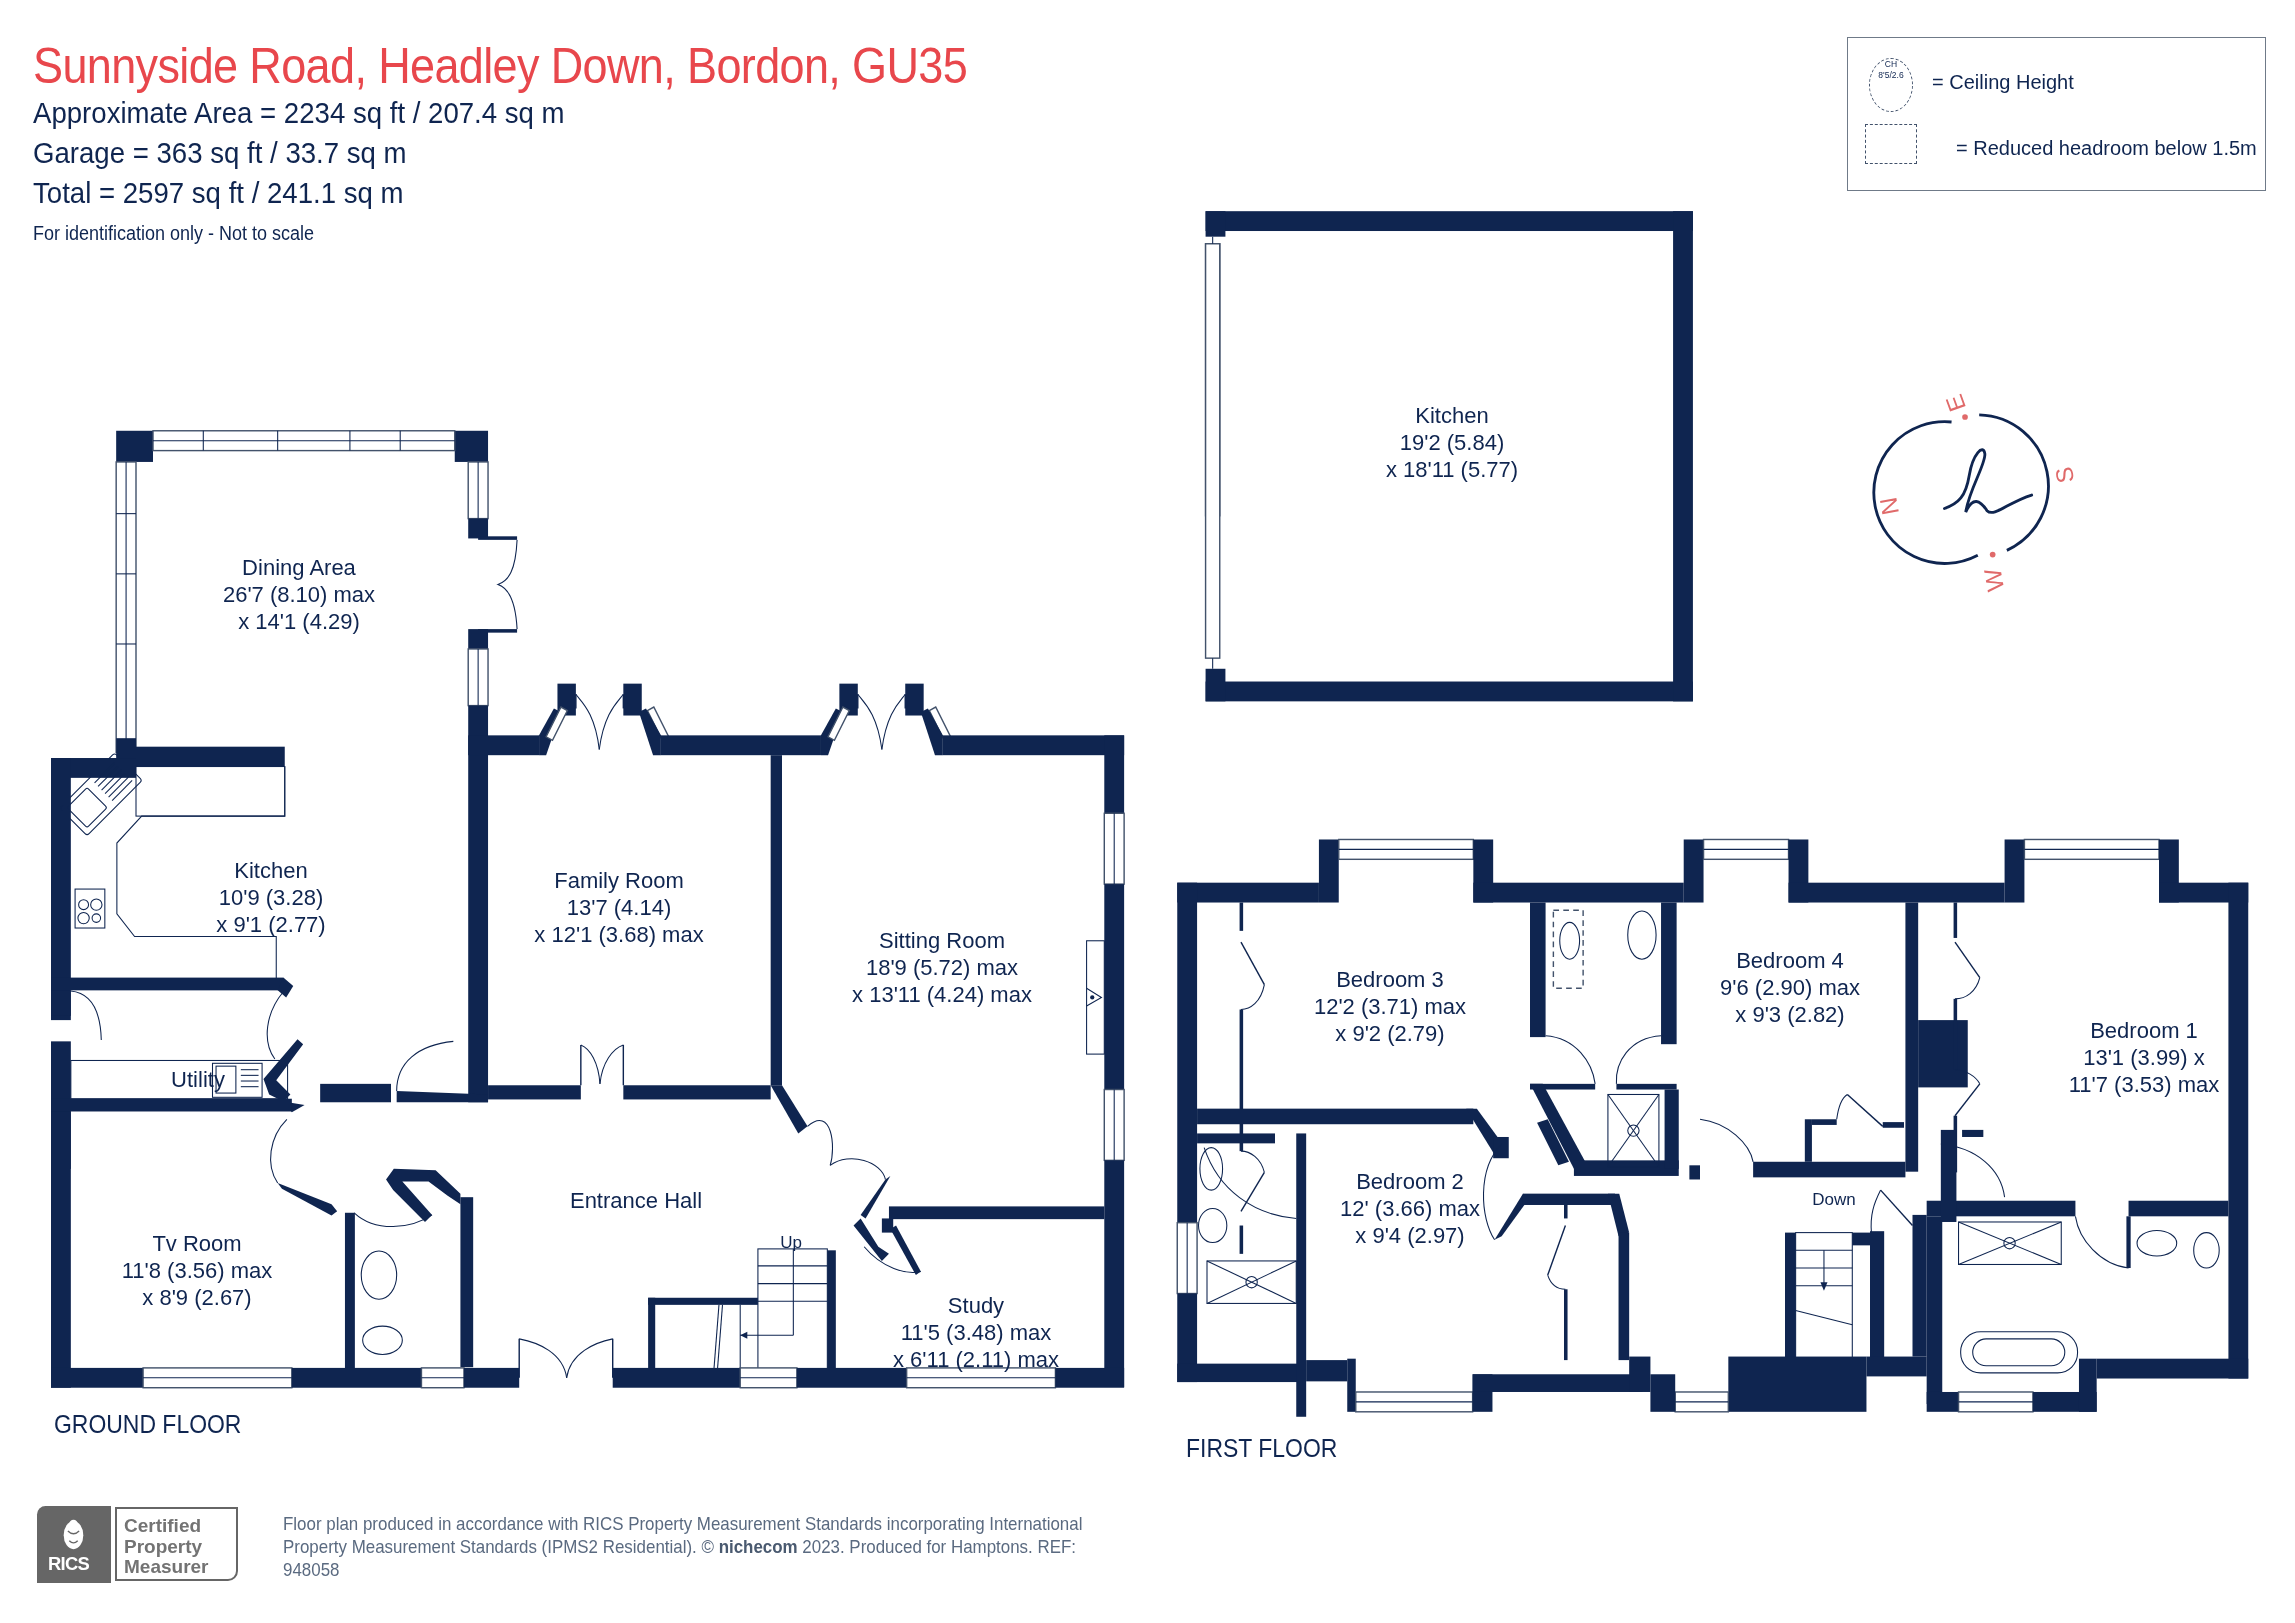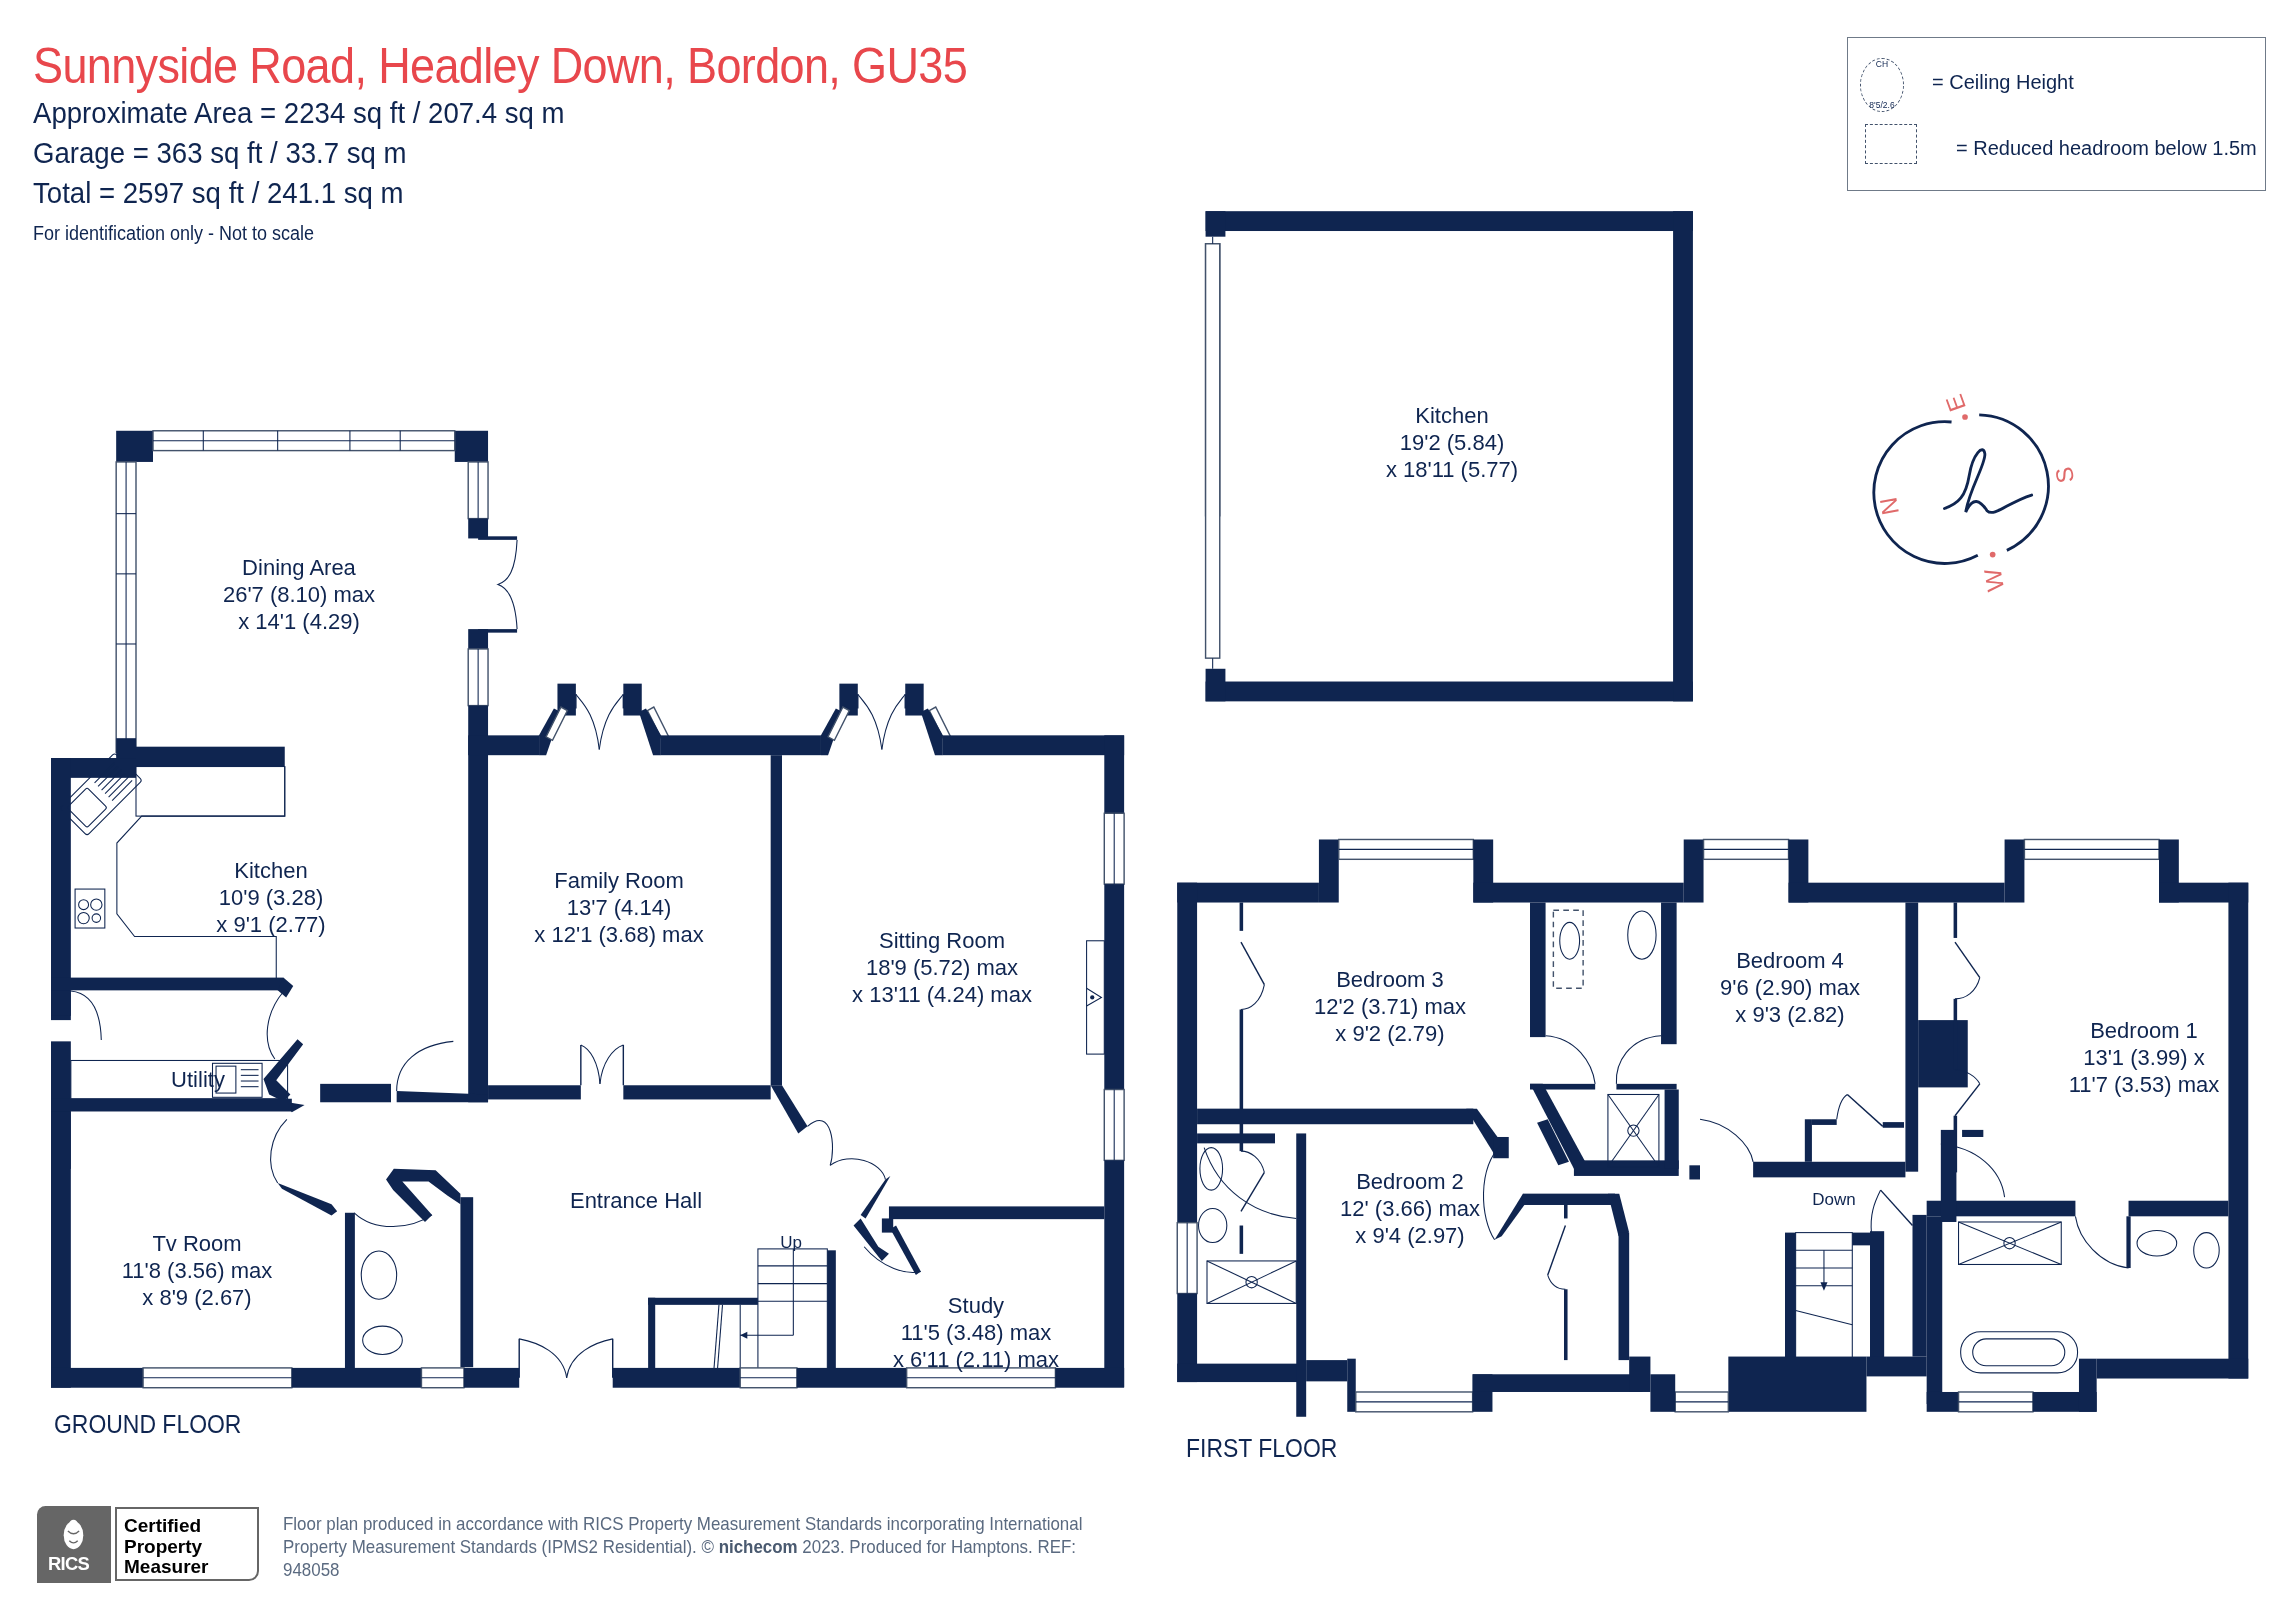--- a/index.html
+++ b/index.html
@@ -3,38 +3,38 @@
 <meta charset="utf-8">
 <style>
   html, body { margin: 0; padding: 0; background: #ffffff; }
   body { width: 2295px; height: 1623px; position: relative; overflow: hidden;
          font-family: "Liberation Sans", "DejaVu Sans", sans-serif; color: #0f2550; }
   .abs { position: absolute; }
   .title { left: 33px; top: 37px; font-size: 50px; color: #e8474c; letter-spacing: -0.7px; white-space: nowrap; transform: scaleX(0.9); transform-origin: left top; }
   .area-line { left: 33px; font-size: 30px; color: #0f2550; white-space: nowrap; transform: scaleX(0.92); transform-origin: left top; }
   .disclaimer { left: 33px; top: 222px; font-size: 20px; color: #0f2550; white-space: nowrap; transform: scaleX(0.9); transform-origin: left top; }
   .legend { left: 1847px; top: 37px; width: 419px; height: 154px; border: 1.4px solid #6f7a88; box-sizing: border-box; }
-  .legend .ch-circle { position: absolute; left: 12px; top: 20px; width: 44px; height: 54px; border: 1.4px dashed #42526b; border-radius: 50%; box-sizing: border-box;
-                       display: flex; flex-direction: column; align-items: center; justify-content: space-between; font-size: 8.5px; line-height: 10.6px; color: #0f2550; }
+  .legend .ch-circle { position: absolute; left: 21px; top: 20px; width: 44px; height: 54px; border: 1.4px dashed #42526b; border-radius: 50%; box-sizing: border-box;
+                       display: flex; flex-direction: column; align-items: center; justify-content: flex-start; font-size: 8.5px; line-height: 10.6px; color: #0f2550; }
   .legend .ch-label { position: absolute; left: 84px; top: 33px; font-size: 20px; white-space: nowrap; }
   .legend .rh-box { position: absolute; left: 17px; top: 86px; width: 52px; height: 40px; border: 1.4px dashed #42526b; box-sizing: border-box; }
   .legend .rh-label { position: absolute; left: 108px; top: 99px; font-size: 20px; white-space: nowrap; }
   .floor-label { font-size: 25.5px; color: #0f2550; white-space: nowrap; transform: scaleX(0.9); transform-origin: left top; }
   svg.plan { position: absolute; left: 0; top: 0; }
   .room-label { position: absolute; text-align: center; font-size: 22px; line-height: 27px; color: #0f2550; white-space: nowrap; transform: translateX(-50%); }
   .room-label span { display: block; }
   .small-label { position: absolute; font-size: 17px; color: #0f2550; white-space: nowrap; transform: translateX(-50%); }
   .compass { left: 1870px; top: 383px; width: 234px; height: 234px; }
   .compass .dir { position: absolute; font-size: 24px; color: #e06a6a; }
   .footer-badge { left: 37px; top: 1506px; width: 230px; height: 78px; }
   .badge-rics { position: absolute; left: 0; top: 0; width: 74px; height: 77px; background: #666; border-radius: 8.5px 0 0 0; color: #fff; }
   .badge-rics .lion { position: absolute; left: 21px; top: 11.3px; width: 31px; height: 35px; }
   .badge-rics .rics-text { position: absolute; left: 0; width: 63px; text-align: center; top: 47px; font-size: 18.4px; font-weight: bold; letter-spacing: -0.7px; }
-  .badge-cert { position: absolute; left: 78px; top: 1.4px; width: 144px; height: 74px; border: 2.1px solid #666; border-radius: 0 0 10px 0; box-sizing: border-box; padding: 7px 0 0 7px;
-                font-size: 19px; line-height: 20.5px; font-weight: bold; color: #000000; }
+  .badge-cert { position: absolute; left: 78px; top: 1.4px; width: 123px; height: 74px; border: 2.1px solid #666; border-radius: 0 0 10px 0; box-sizing: border-box; padding: 7px 0 0 7px;
+                font-size: 19px; line-height: 20.5px; font-weight: bold; color: #737373; }
   .badge-cert span { display: block; }
   .footer-text { left: 283px; top: 1512px; width: 893px; font-size: 18.4px; line-height: 23px; color: #5a6a80; transform: scaleX(0.92); transform-origin: left top; }
   .footer-text .brand { font-weight: bold; color: #4a5a70; }
 </style>
 </head>
 <body>
 
 <div class="abs title">Sunnyside Road, Headley Down, Bordon, GU35</div>
 <div class="abs area-line" style="top:96px">Approximate Area = 2234 sq ft / 207.4 sq m</div>
 <div class="abs area-line" style="top:136px">Garage = 363 sq ft / 33.7 sq m</div>

